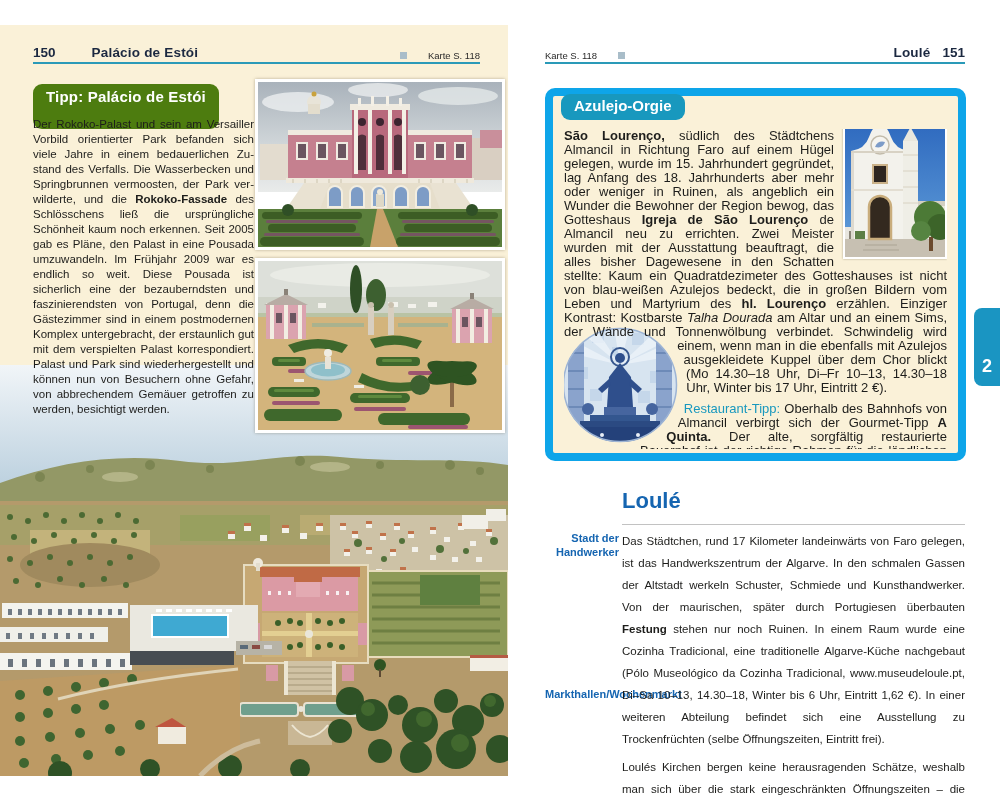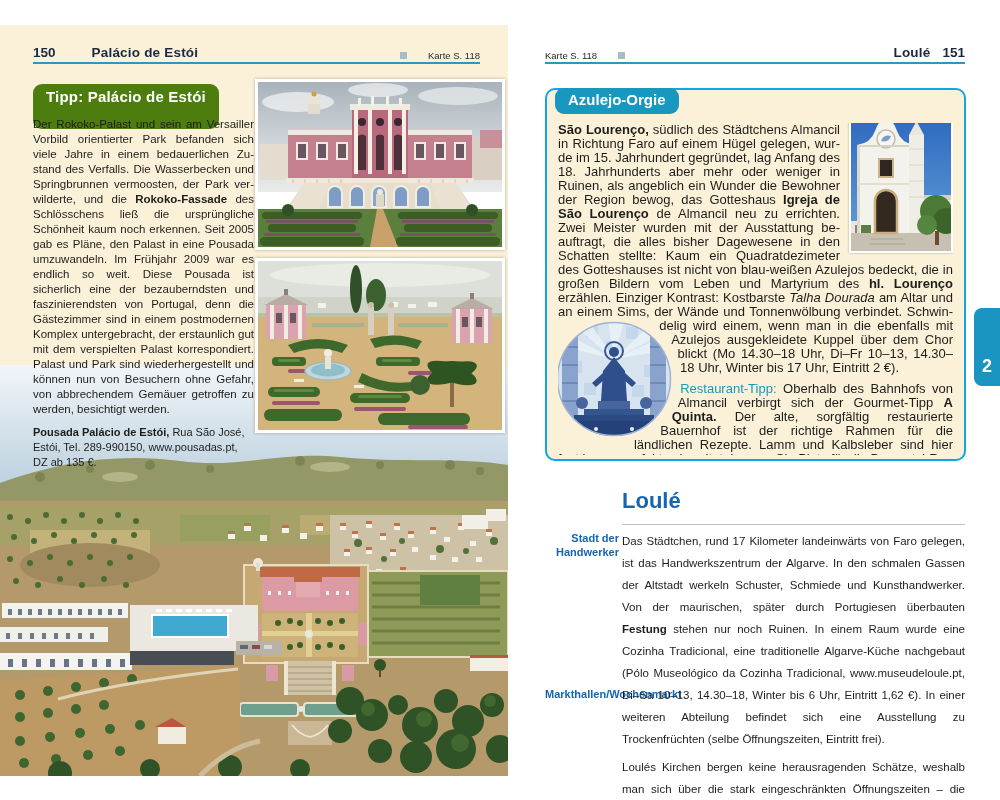--- a/index.html
+++ b/index.html
@@ -24,21 +24,21 @@
   .tip-contact{margin:8px 0 0;font-size:11px;line-height:15px;}
   .photo{background:#fff;padding:3px;box-shadow:0 0 3px rgba(60,50,20,.35);}
   .photo svg{display:block;}
   .photo-palace{left:255px;top:79px;z-index:3;}
   .photo-garden{left:255px;top:258px;z-index:4;}
   .photo-aerial{left:0;top:365px;width:508px;height:411px;z-index:1;}
   .photo-aerial svg{display:block;}
   
   .hdr-right{left:545px;top:45px;width:420px;height:16px;}
   .azbox{left:545px;top:88px;width:421px;height:373px;background:#faf1d8;
-         border:2px solid #0ea5e9;border-radius:10px;box-sizing:border-box;}
+         border:8px solid #0ea5e9;border-radius:10px;box-sizing:border-box;}
   .azbox-label{position:absolute;left:8px;top:-2px;background:#1898be;color:#fff;
                font-weight:bold;font-size:15px;padding:3px 13px 6px;border-radius:9px;}
   .azbox-inner{position:absolute;left:11px;right:11px;top:33px;bottom:4px;overflow:hidden;
                font-size:13px;line-height:14px;text-align:justify;hyphens:manual;}
   .church-frame{float:right;width:100px;height:142px;padding:2px;background:#fff;
                 box-shadow:0 0 2px rgba(60,50,20,.4);margin:-16px 0 6px 9px;}
   .church-frame svg{display:block;}
   .azp{margin:0;}
   .azp-tip{margin-top:7px;}
   .az-circle{float:left;width:116px;height:116px;margin:2px 9px 2px -2px;
@@ -381,21 +381,20 @@
       <span class="marker"></span>
       <span>Karte S. 118</span>
     </span>
 </div>
 <div class="abs rule-teal rule-l"></div>
 
 <div class="abs tip-label">Tipp: Palácio de Estói</div>
 
 <div class="abs tip-col">
   <p class="tip-body"><span>Der Rokoko-Palast und sein am Versailler Vorbild orientierter Park befanden sich viele Jahre in einem bedauerlichen Zu­stand des Verfalls. Die Wasserbecken und Springbrunnen vermoosten, der Park ver­wilderte, und die </span><span class="b">Rokoko-Fassade</span><span> des Schlösschens ließ die ursprüngliche Schön­heit kaum noch erkennen. Seit 2005 gab es Pläne, den Palast in eine Pousada um­zuwandeln. Im Frühjahr 2009 war es end­lich so weit. Diese Pousada ist sicherlich eine der bezauberndsten und faszinie­rendsten von Portugal, denn die Gäste­zimmer sind in einem postmodernen Komplex untergebracht, der erstaunlich gut mit dem verspielten Palast korre­spondiert. Palast und Park sind wieder­hergestellt und können nun von Be­suchern ohne Gefahr, von abbrechendem Gemäuer getroffen zu werden, besichtigt werden.</span></p>
-  <p class="tip-contact"><span class="b">Pousada Palácio de Estói,</span><span> Rua São José, Estói, Tel. 289-990150, www.pousadas.pt, DZ ab 135 €.</span></p>
 </div>
 
 <div class="abs photo photo-palace">
   <svg width="244" height="165" viewBox="0 0 244 165" xmlns="http://www.w3.org/2000/svg">
     <defs>
       <linearGradient id="skyP" x1="0" y1="0" x2="0" y2="1">
         <stop offset="0" stop-color="#a9b2bb"></stop>
           <stop offset=".55" stop-color="#cfd5d8"></stop>
           <stop offset="1" stop-color="#e9ebea"></stop>
       </linearGradient>

